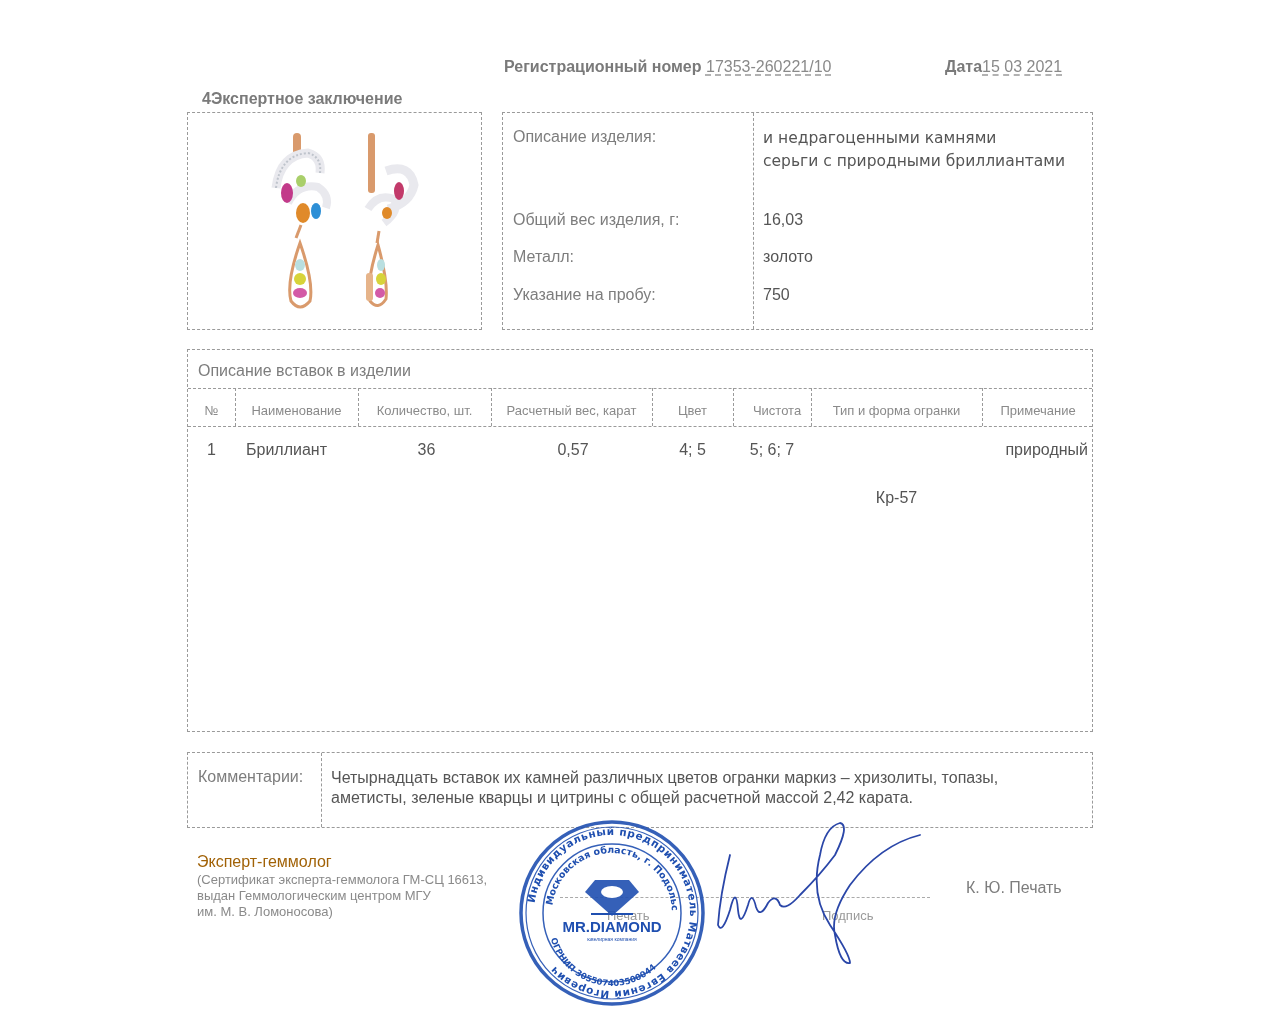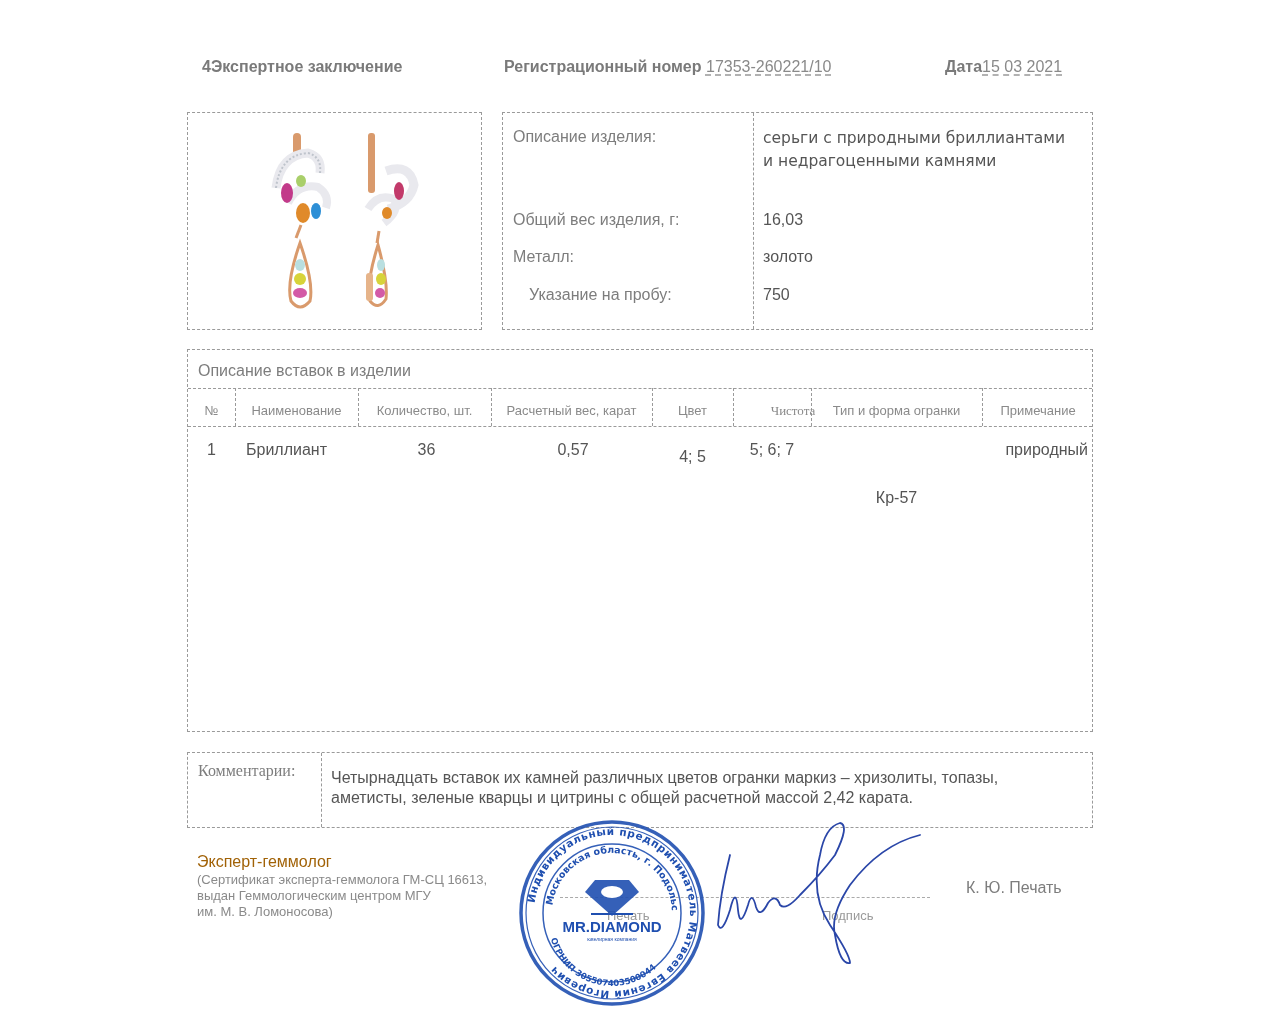--- a/index.html
+++ b/index.html
@@ -27,38 +27,38 @@
   #inserts { left: 187px; top: 349px; width: 906px; height: 383px; }
   #inserts .title { position: absolute; left: 10px; top: 12px; font-size: 16px; color: #7d7d7d; }
   #inserts .hline { position: absolute; left: 0; right: 0; border-top: 1px dashed #9a9a9a; }
   #inserts .vline { position: absolute; top: 38px; height: 38px; border-left: 1px dashed #9a9a9a; }
   .th { position: absolute; top: 53px; font-size: 13px; color: #8a8a8a; text-align: center; white-space: nowrap; }
   .td { position: absolute; top: 91px; font-size: 16px; color: #555; text-align: center; white-space: nowrap; }
 
   
   #comments { left: 187px; top: 752px; width: 906px; height: 76px; }
   #comments .divider { position: absolute; left: 133px; top: 0; bottom: 0; border-left: 1px dashed #9a9a9a; }
-  #comments .lbl { position: absolute; left: 10px; top: 9px; font-family: Liberation Serif, serif; }
+  #comments .lbl { position: absolute; left: 10px; top: 15px; }
   #comments .text { position: absolute; left: 143px; top: 15px; width: 750px; font-size: 16px; color: #555; line-height: 20px; }
 
   
   .expert-title { left: 197px; top: 853px; font-size: 16px; color: #a16207; text-align: right; }
   .expert-note { left: 197px; top: 872px; font-size: 13px; color: #8a8a8a; line-height: 16px; }
   .sign-line { left: 560px; top: 897px; width: 370px; border-top: 1px dashed #aaa; }
   .stamp-lbl { left: 607px; top: 908px; font-size: 13px; color: #9a9a9a; }
   .sign-lbl { left: 822px; top: 908px; font-size: 13px; color: #9a9a9a; }
   .expert-name { left: 966px; top: 879px; font-size: 16px; color: #7d7d7d; }
 
   #stamp { left: 517px; top: 818px; width: 190px; height: 190px; }
   #signature { left: 700px; top: 815px; width: 230px; height: 160px; }
 </style>
 </head>
 <body>
 
-<div class="abs hdr" style="left:202px;">4Экспертное заключение</div>
+<div class="abs hdr" style="left:202px;margin-top:32px;">4Экспертное заключение</div>
 <div class="abs hdr" style="left:504px;">
   <span>Регистрационный номер</span>
   <span class="u">17353-260221/10</span>
 </div>
 <div class="abs hdr" style="left:945px;">
   <span>Дата</span><span class="u">15 03 2021</span>
 </div>
 
 <div id="photo" class="abs dash">
   <svg width="293" height="216" viewBox="0 0 293 216">
@@ -92,58 +92,58 @@
       <ellipse cx="193" cy="166" rx="5" ry="6" fill="#d7d33a"></ellipse>
       <ellipse cx="192" cy="180" rx="5" ry="5" fill="#d35aa6"></ellipse>
     </g>
   </svg>
 </div>
 
 <div id="info" class="abs dash">
   <div class="divider"></div>
   <div class="abs lbl" style="left:10px;top:15px;">Описание изделия:</div>
   <div class="abs val-desc" style="left:260px;top:14px;">
+    <div>и недрагоценными камнями</div>
     <div>серьги с природными бриллиантами</div>
-    <div>и недрагоценными камнями</div>
   </div>
   <div class="abs lbl" style="left:10px;top:98px;">Общий вес изделия, г:</div>
   <div class="abs val" style="left:260px;top:98px;">16,03</div>
   <div class="abs lbl" style="left:10px;top:135px;">Металл:</div>
   <div class="abs val" style="left:260px;top:135px;">золото</div>
-  <div class="abs lbl" style="left:26px;top:173px;">Указание на пробу:</div>
+  <div class="abs lbl" style="left:10px;top:173px;">Указание на пробу:</div>
   <div class="abs val" style="left:260px;top:173px;">750</div>
 </div>
 
 <div id="inserts" class="abs dash">
   <div class="title">Описание вставок в изделии</div>
   <div class="hline" style="top:38px;"></div>
   <div class="hline" style="top:76px;"></div>
   <div class="vline" style="left:47px;"></div>
   <div class="vline" style="left:170px;"></div>
   <div class="vline" style="left:303px;"></div>
   <div class="vline" style="left:464px;"></div>
   <div class="vline" style="left:545px;"></div>
   <div class="vline" style="left:623px;"></div>
   <div class="vline" style="left:794px;"></div>
 
   <div class="th" style="left:0;width:47px;">№</div>
   <div class="th" style="left:47px;width:123px;">Наименование</div>
   <div class="th" style="left:170px;width:133px;">Количество, шт.</div>
   <div class="th" style="left:303px;width:161px;">Расчетный вес, карат</div>
   <div class="th" style="left:464px;width:81px;">Цвет</div>
-  <div class="th" style="left:566px;width:78px;font-family:Liberation Serif, serif;">Чистота</div>
+  <div class="th" style="left:550px;width:78px;">Чистота</div>
   <div class="th" style="left:623px;width:171px;">Тип и форма огранки</div>
   <div class="th" style="left:794px;width:112px;">Примечание</div>
 
   <div>
     <div class="td" style="left:0;width:47px;">1</div>
     <div class="td" style="left:58px;text-align:left;">Бриллиант</div>
     <div class="td" style="left:170px;width:137px;">36</div>
     <div class="td" style="left:303px;width:164px;">0,57</div>
-    <div class="td" style="left:464px;width:81px;margin-top:7px;">4; 5</div>
+    <div class="td" style="left:464px;width:81px;">4; 5</div>
     <div class="td" style="left:545px;width:78px;">5; 6; 7</div>
     <div class="td" style="left:623px;width:171px;margin-top:48px;">Кр-57</div>
     <div class="td" style="left:794px;width:106px;text-align:right;">природный</div>
   </div>
 </div>
 
 <div id="comments" class="abs dash">
   <div class="divider"></div>
   <div class="lbl">Комментарии:</div>
   <div class="text">

